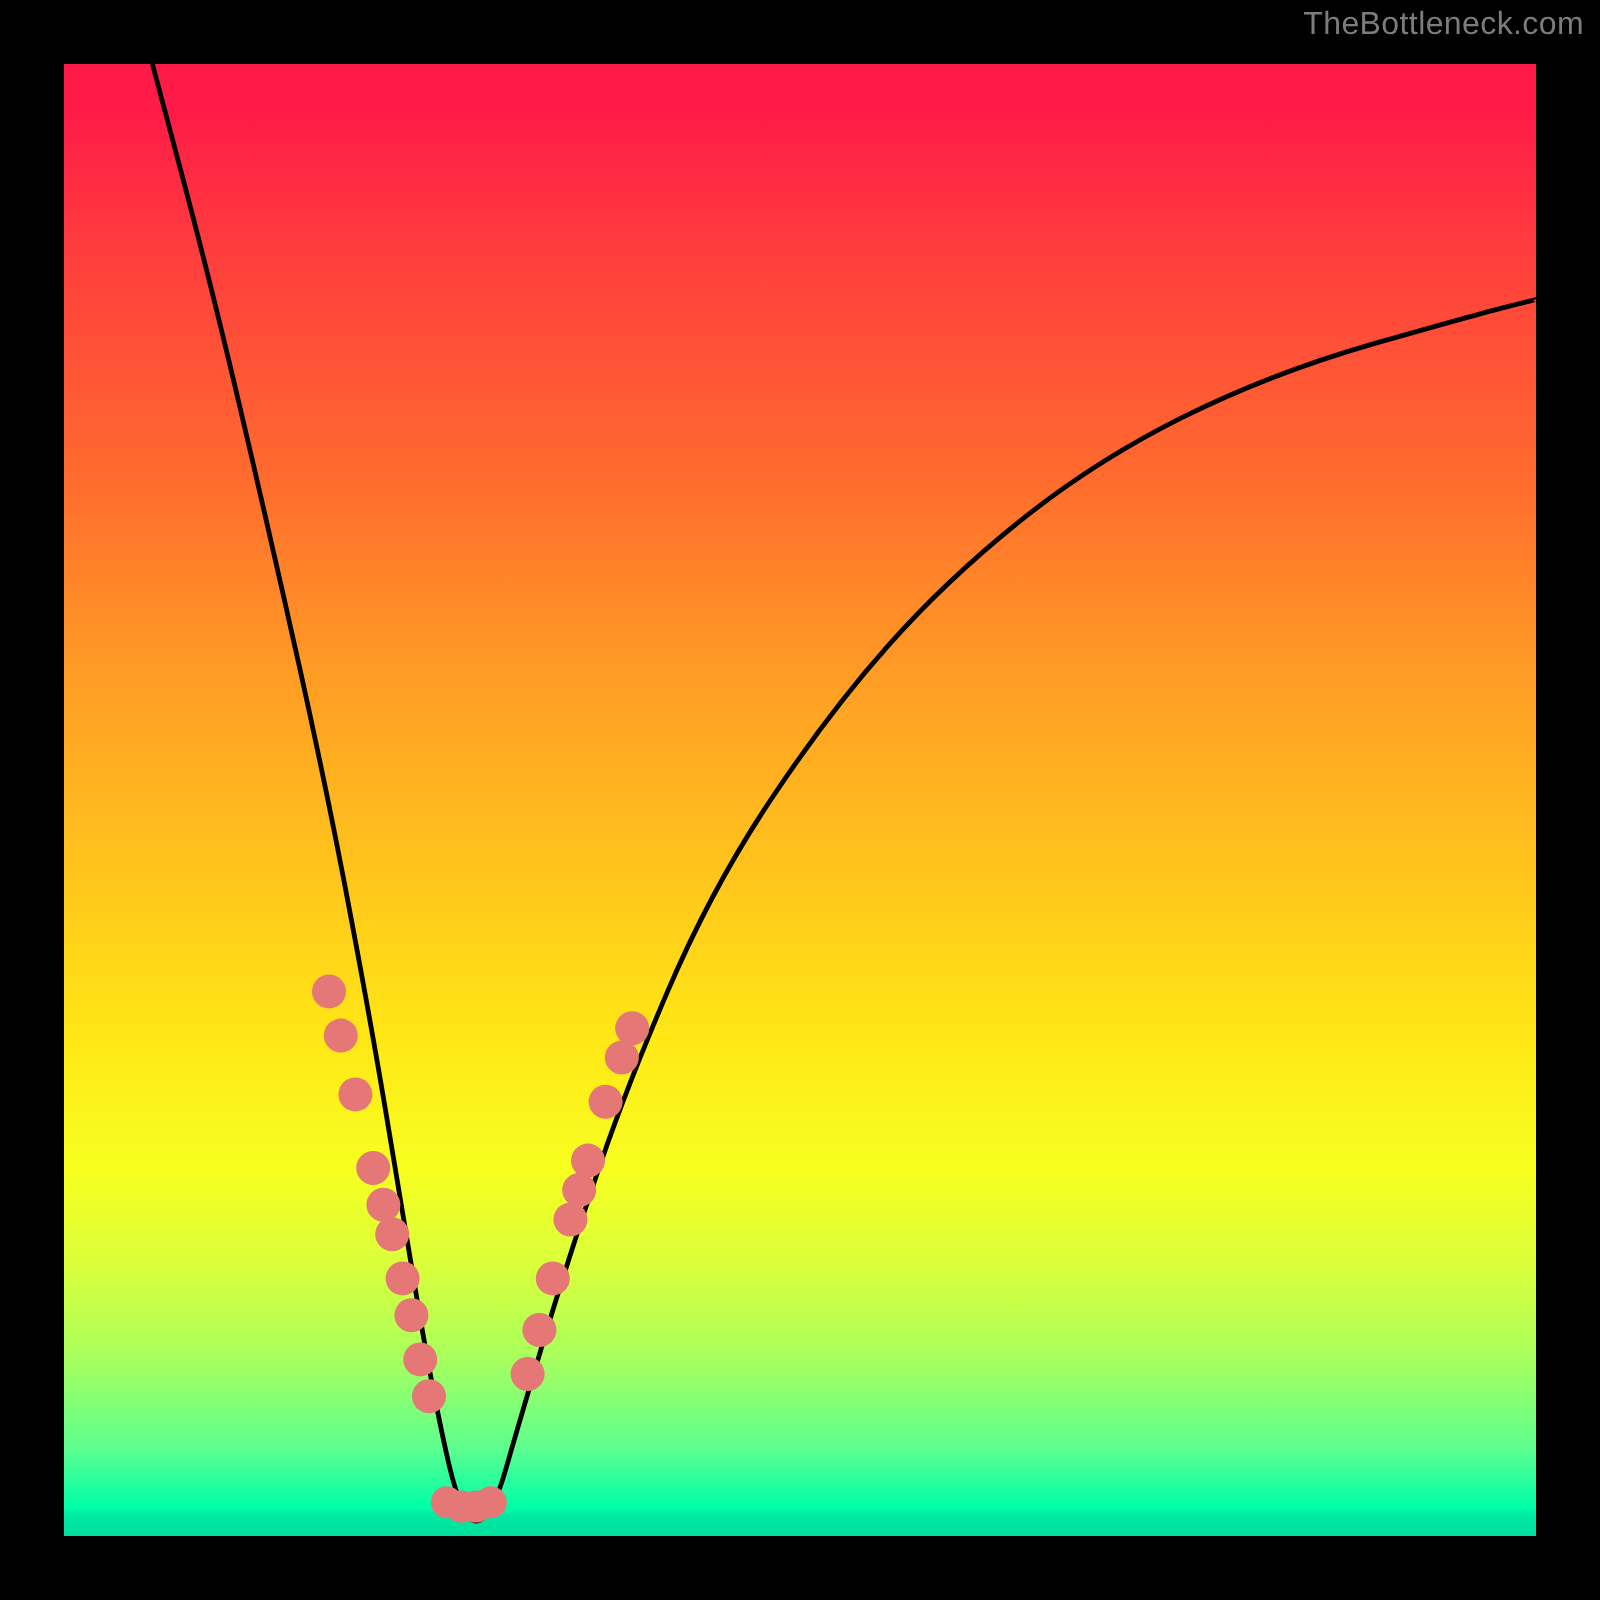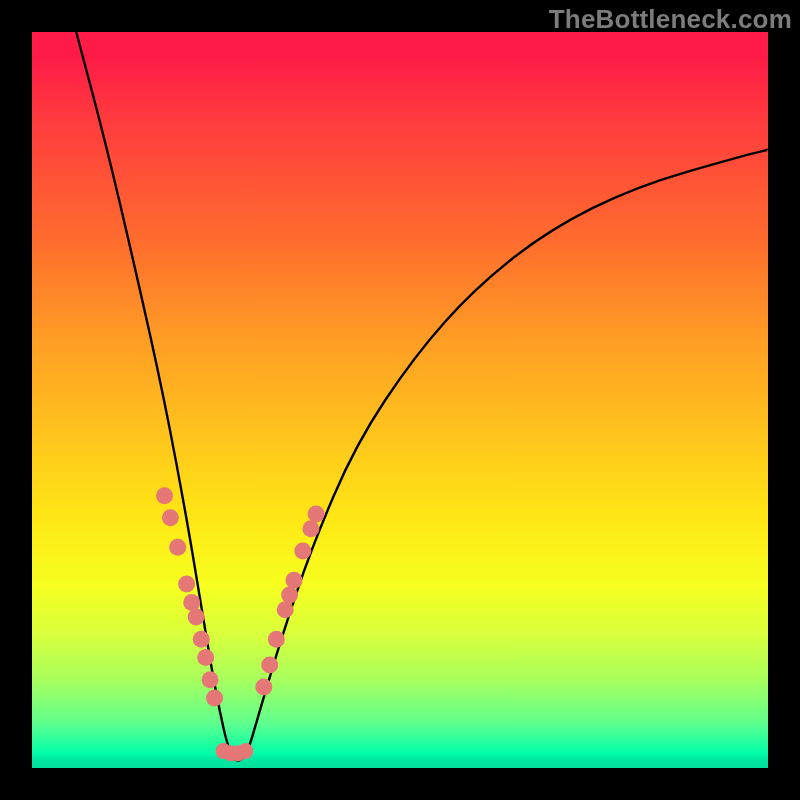--- a/index.html
+++ b/index.html
@@ -50,24 +50,24 @@
     bottom: 0;
     width: 100%;
     height: 14px;
     background: linear-gradient(to bottom, rgba(0,245,160,0.0) 0%, #00e8a2 30%, #00df9c 100%);
   }
   .watermark {
     position: absolute;
     top: 4px;
     right: 8px;
     color: #7c7c7c;
-    font-size: 26px;
+    font-size: 16px;
     letter-spacing: 0.2px;
     user-select: none;
-    font-weight: 700;
+    font-weight: 400;
   }
   svg {
     position: absolute;
     left: 0;
     top: 0;
   }
 </style>
 </head>
 <body>
 

